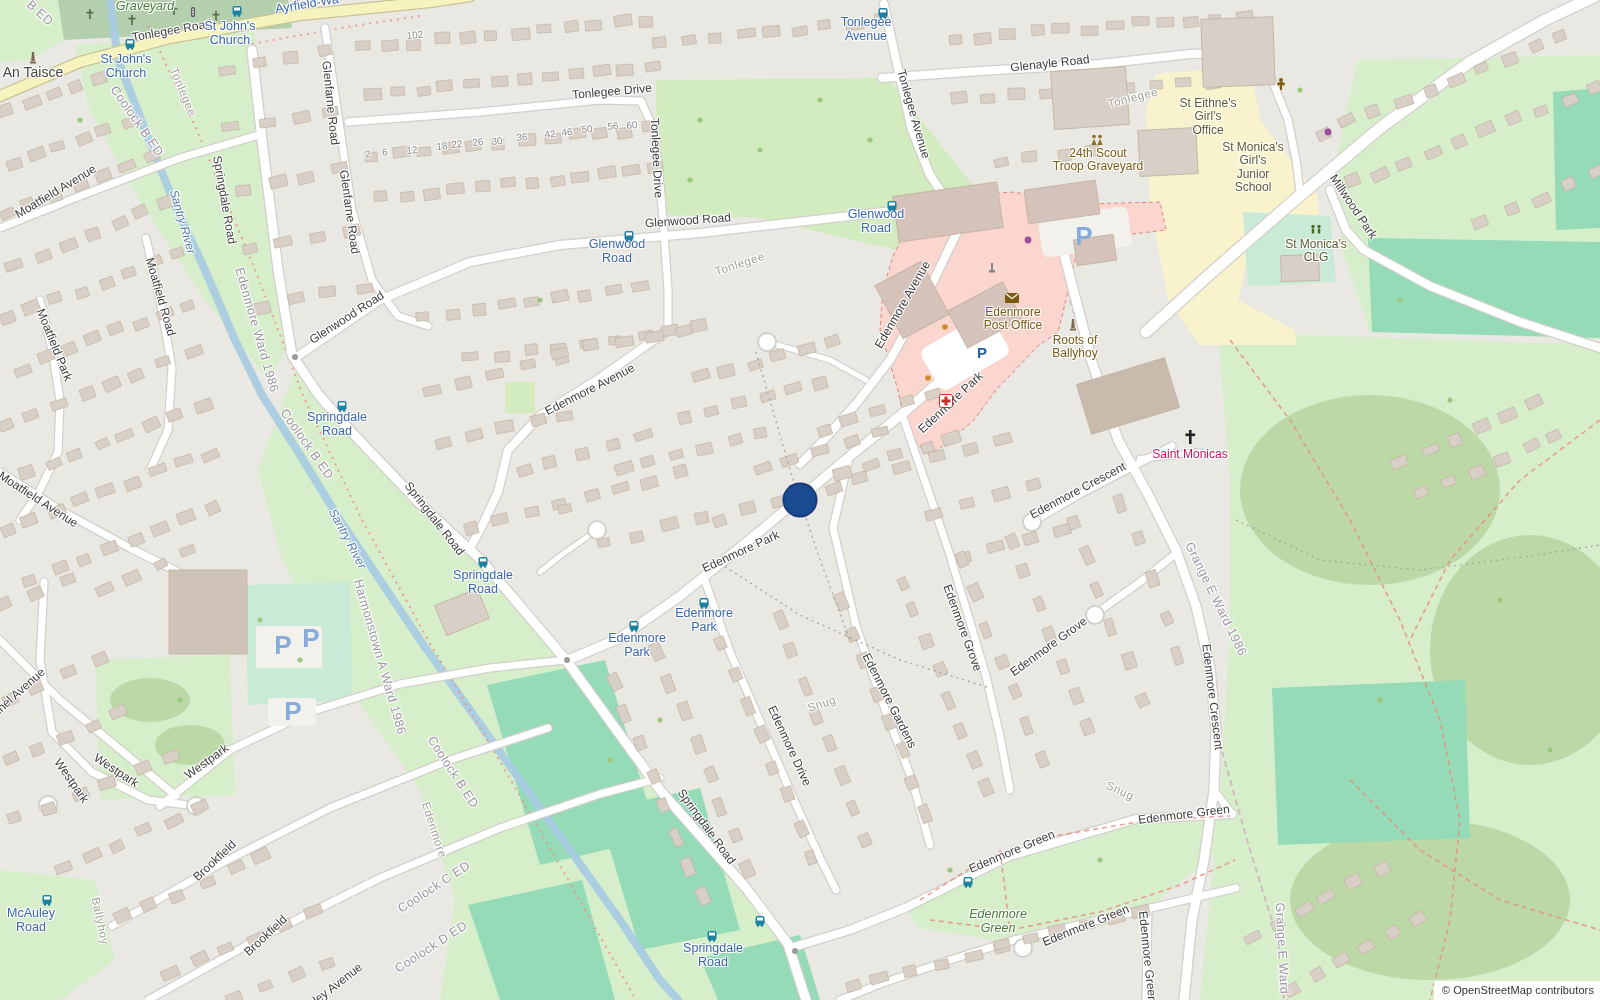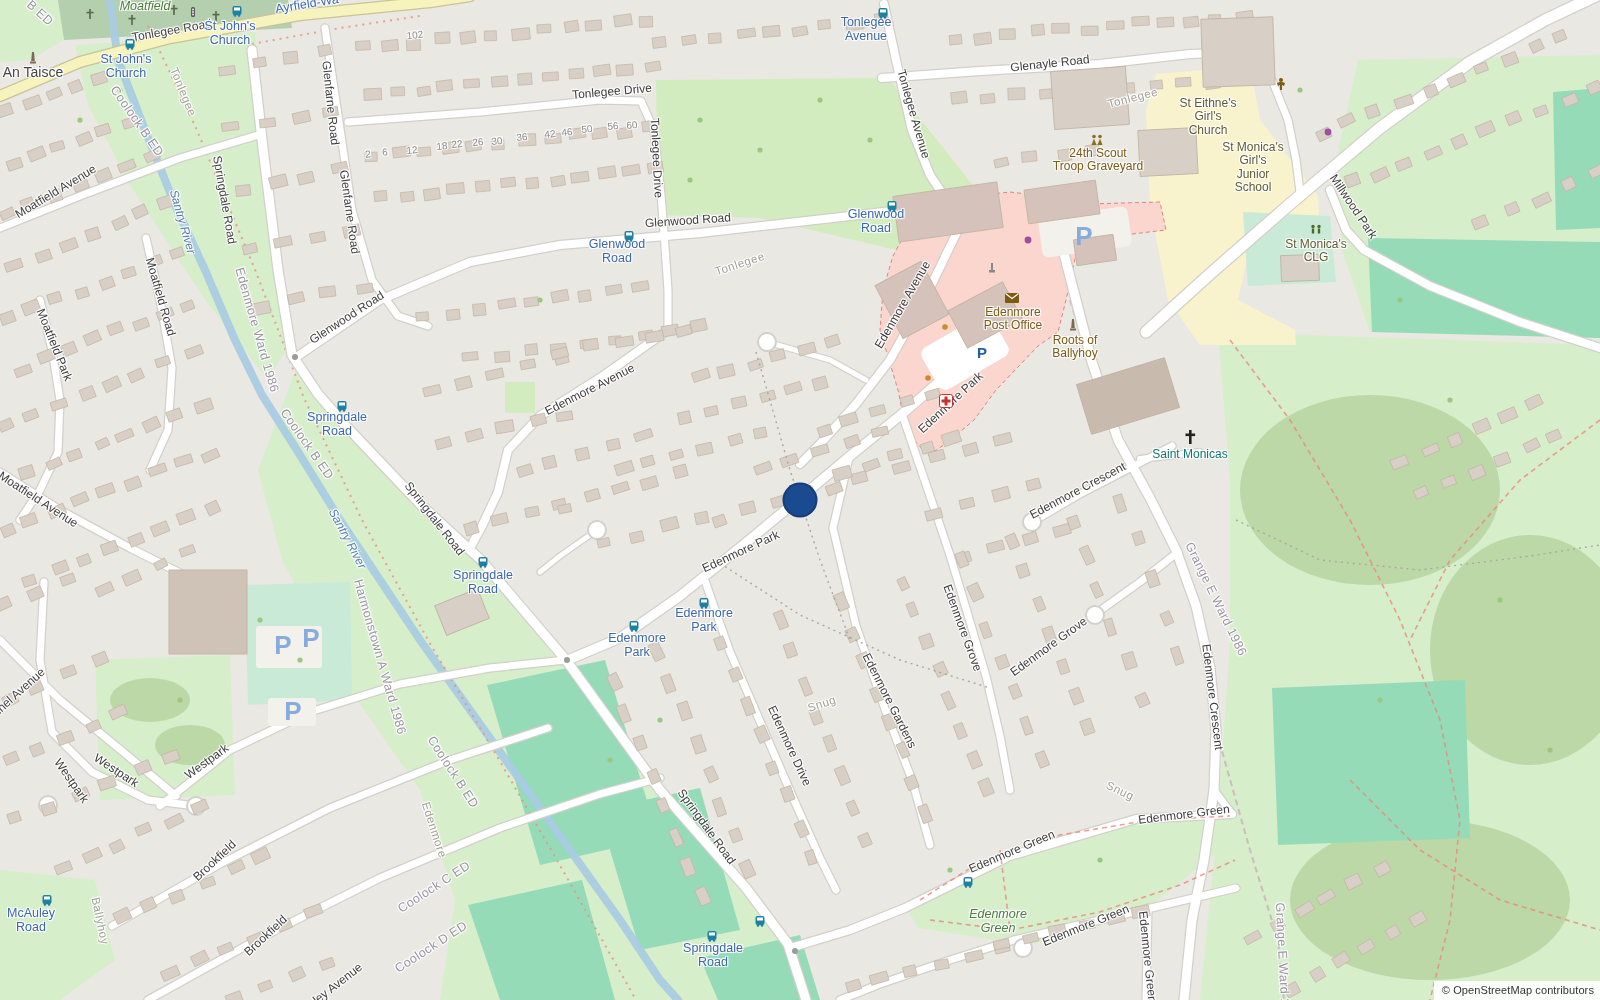--- a/index.html
+++ b/index.html
@@ -15,21 +15,21 @@
   .c-road{font-size:12px;color:#3e3e3e;}
   .c-hn{font-size:10px;color:#8d8d8d;}
   .c-tl{font-size:11.5px;color:#a3a099;letter-spacing:.6px;}
   .c-bd{font-size:12.5px;color:#9a91a2;letter-spacing:.4px;opacity:.95;}
   .c-water{font-size:12px;color:#577fae;font-style:italic;}
   .c-park{font-size:12.5px;color:#4a7d3c;font-style:italic;}
   .c-bus{font-size:12.5px;color:#3a67ad;}
   .c-poi{font-size:14px;color:#454545;}
   .c-amen{font-size:12px;color:#7a5a14;}
   .c-school{font-size:12px;color:#5e5b33;}
-  .c-church{font-size:12px;color:#0f766e;}
+  .c-church{font-size:12px;color:#be185d;}
   .icon{position:absolute;transform:translate(-50%,-50%);pointer-events:none;line-height:0;}
   .p-small{font-size:15px;font-weight:bold;color:#2660a4;font-family:"Liberation Sans",sans-serif;}
   .p-lot{font-size:26px;font-weight:bold;color:#86abdc;font-family:"Liberation Sans",sans-serif;}
   #marker{position:absolute;width:35px;height:35px;border-radius:50%;
           transform:translate(-50%,-50%);box-shadow:inset 0 0 0 2px rgba(10,20,60,.25);}
   #attribution{position:absolute;right:0;bottom:0;background:rgba(255,255,255,.92);
       padding:3px 6px 4px 8px;font-size:11px;color:#333;}
   #attribution span{letter-spacing:.1px;}
 </style>
 </head>
@@ -729,21 +729,21 @@
       <div class="lbl c-bd" style="left: 137px; top: 121px; transform: translate(-50%, -50%) rotate(55deg);">Coolock B ED</div>
       <div class="lbl c-bd" style="left: 307px; top: 444px; transform: translate(-50%, -50%) rotate(55deg);">Coolock B ED</div>
       <div class="lbl c-bd" style="left: 453px; top: 772px; transform: translate(-50%, -50%) rotate(57deg);">Coolock B ED</div>
       <div class="lbl c-bd" style="left: 434px; top: 887px; transform: translate(-50%, -50%) rotate(-33deg);">Coolock C ED</div>
       <div class="lbl c-bd" style="left: 431px; top: 947px; transform: translate(-50%, -50%) rotate(-33deg);">Coolock D ED</div>
       <div class="lbl c-bd" style="left: 40px; top: 13px; transform: translate(-50%, -50%) rotate(42deg);">B ED</div>
       <div class="lbl c-bd" style="left: 380px; top: 657px; transform: translate(-50%, -50%) rotate(74deg);">Harmonstown A Ward 1986</div>
       <div class="lbl c-bd" style="left: 257px; top: 330px; transform: translate(-50%, -50%) rotate(74deg);">Edenmore Ward 1986</div>
       <div class="lbl c-bd" style="left: 1216px; top: 599px; transform: translate(-50%, -50%) rotate(64deg);">Grange E Ward 1986</div>
       <div class="lbl c-bd" style="left: 1283px; top: 965px; transform: translate(-50%, -50%) rotate(87deg);">Grange E Ward 1986</div>
-      <div class="lbl c-park" style="left: 145px; top: 6px; transform: translate(-50%, -50%) rotate(0deg);">Moatfield</div>
+      <div class="lbl c-park" style="left: 145px; top: 6px; transform: translate(-50%, -50%) rotate(0deg);">Graveyard</div>
       <div class="lbl c-park" style="left: 998px; top: 921px; transform: translate(-50%, -50%) rotate(0deg);">Edenmore
 Green</div>
       <div class="lbl c-bus" style="left: 230px; top: 33px; transform: translate(-50%, -50%) rotate(0deg);">St John's
 Church</div>
       <div class="lbl c-bus" style="left: 126px; top: 66px; transform: translate(-50%, -50%) rotate(0deg);">St John's
 Church</div>
       <div class="lbl c-bus" style="left: 307px; top: 4px; transform: translate(-50%, -50%) rotate(-9deg);">Ayrfield-Wa</div>
       <div class="lbl c-bus" style="left: 866px; top: 29px; transform: translate(-50%, -50%) rotate(0deg);">Tonlegee
 Avenue</div>
       <div class="lbl c-bus" style="left: 876px; top: 221px; transform: translate(-50%, -50%) rotate(0deg);">Glenwood
@@ -764,21 +764,21 @@
 Road</div>
       <div class="lbl c-poi" style="left: 33px; top: 73px; transform: translate(-50%, -50%) rotate(0deg);">An Taisce</div>
       <div class="lbl c-amen" style="left: 1013px; top: 319px; transform: translate(-50%, -50%) rotate(0deg);">Edenmore
 Post Office</div>
       <div class="lbl c-amen" style="left: 1075px; top: 347px; transform: translate(-50%, -50%) rotate(0deg);">Roots of
 Ballyhoy</div>
       <div class="lbl c-amen" style="left: 1098px; top: 160px; transform: translate(-50%, -50%) rotate(0deg);">24th Scout
 Troop Graveyard</div>
       <div class="lbl c-school" style="left: 1208px; top: 117px; transform: translate(-50%, -50%) rotate(0deg);">St Eithne's
 Girl's
-Church</div>
+Office</div>
       <div class="lbl c-school" style="left: 1253px; top: 168px; transform: translate(-50%, -50%) rotate(0deg);">St Monica's
 Girl's
 Junior
 School</div>
       <div class="lbl c-school" style="left: 1316px; top: 251px; transform: translate(-50%, -50%) rotate(0deg);">St Monica's
 CLG</div>
       <div class="lbl c-church" style="left: 1190px; top: 455px; transform: translate(-50%, -50%) rotate(0deg);">Saint Monicas</div>
     </div>
   <div id="icons">
       <div class="icon" style="left: 237px; top: 11px;"><svg width="13" height="13">

